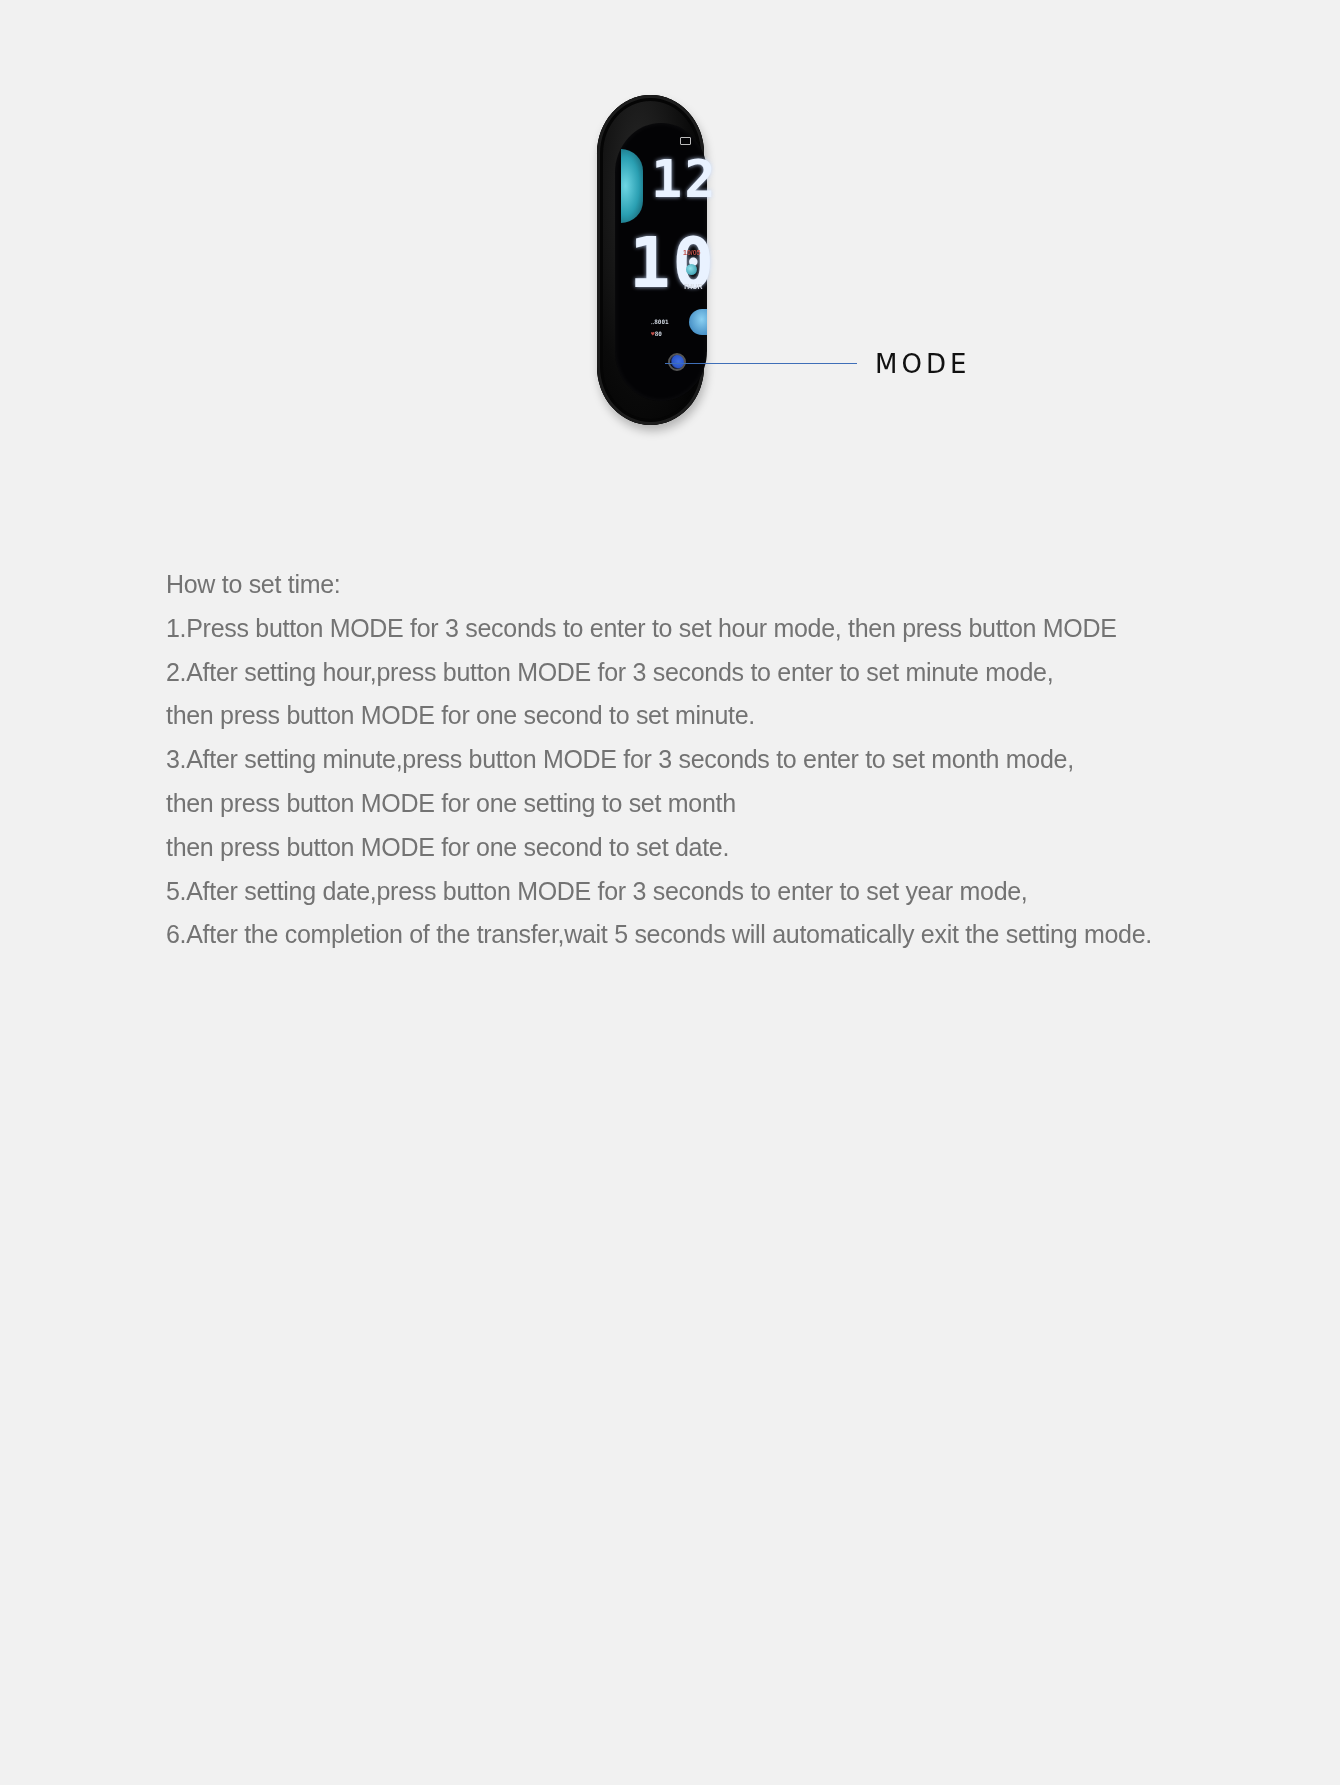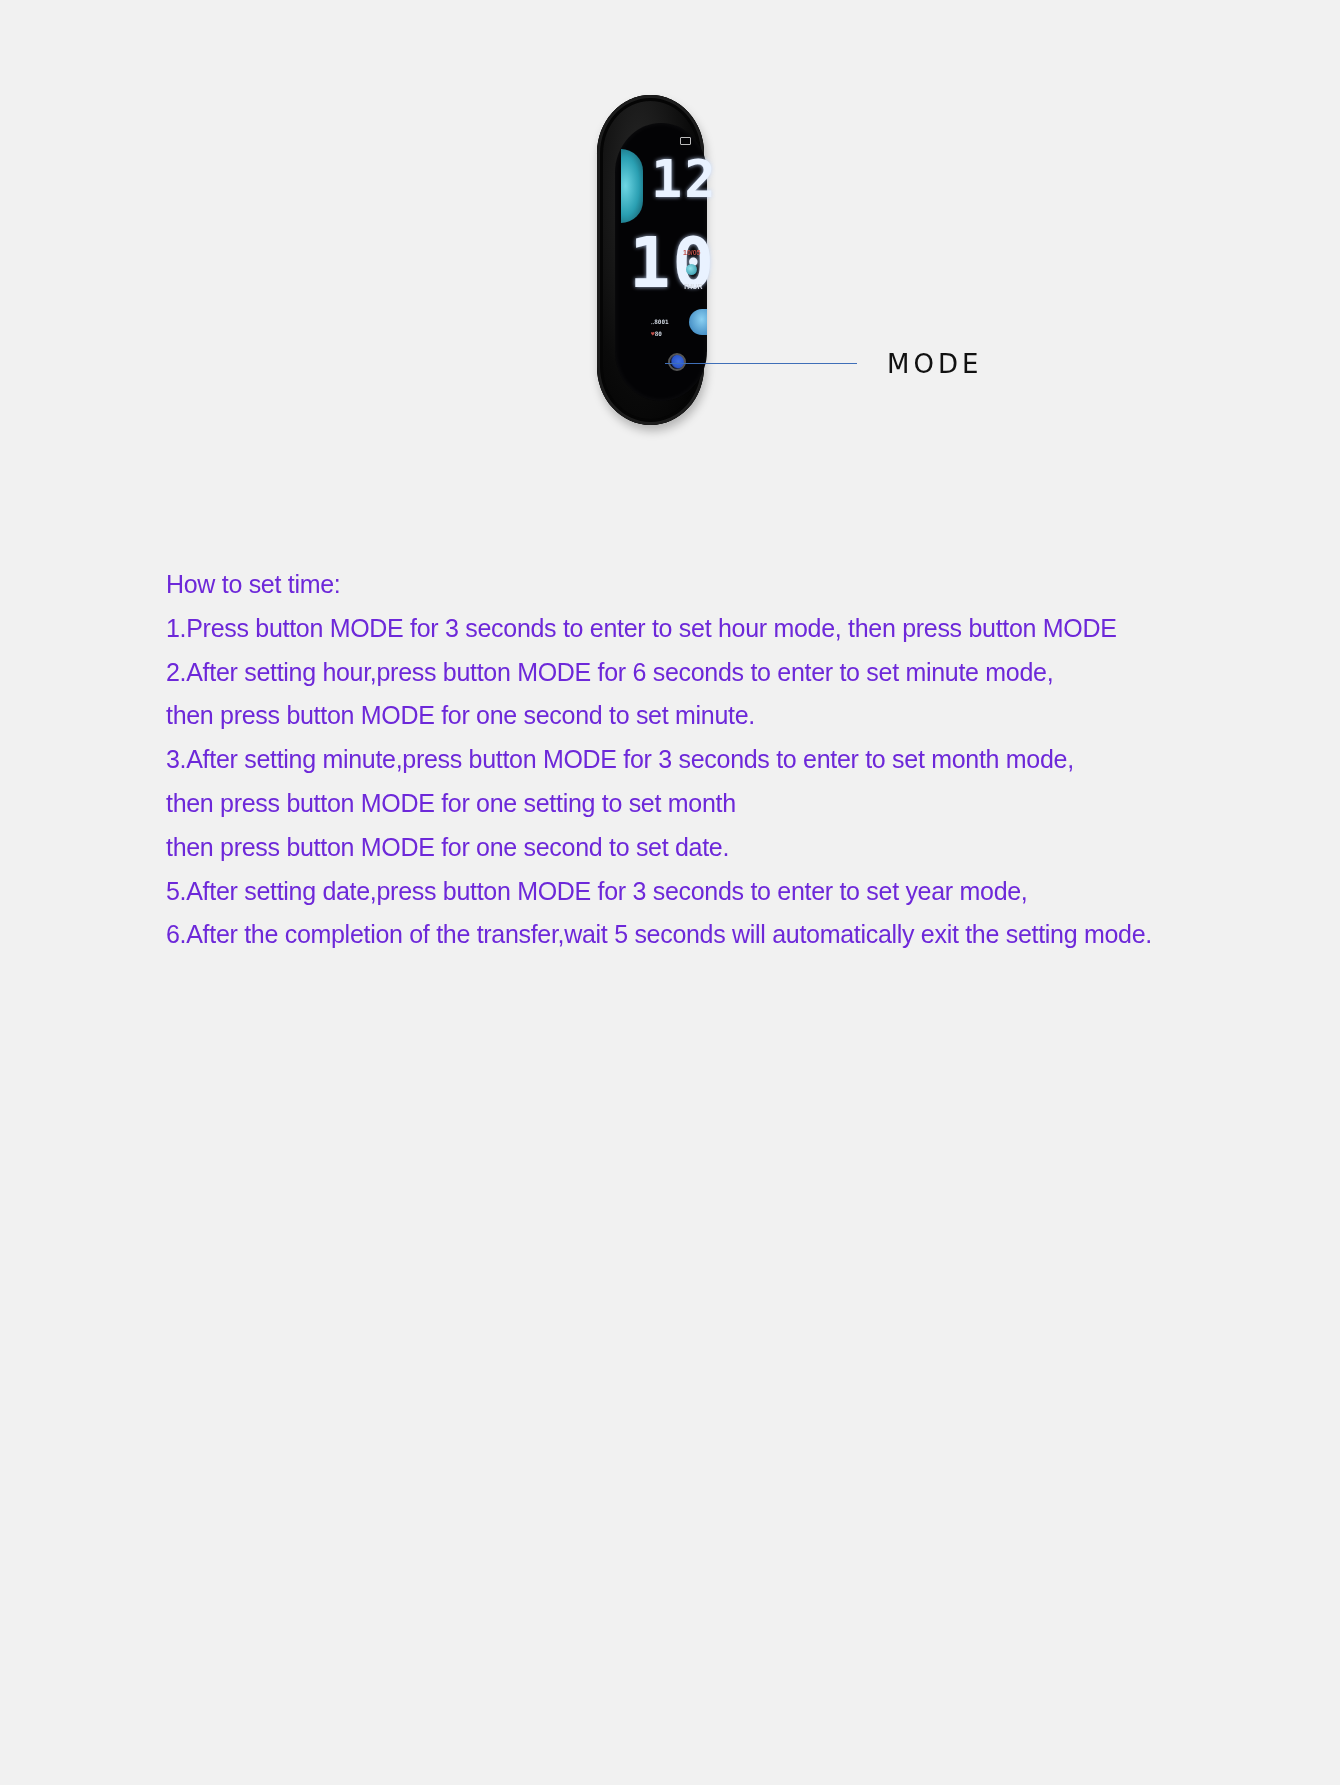--- a/index.html
+++ b/index.html
@@ -81,27 +81,26 @@
       cursor: pointer;
     }
     .callout-line {
       position: absolute; left: 665px; top: 363px;
       width: 192px; height: 1px; background: #3f6fb8;
     }
     .callout-label {
       position: absolute; left: 875px; top: 349px;
       font-size: 26px; letter-spacing: 4px; color: #111;
       font-family: "DejaVu Sans", sans-serif;
-      margin-left: 12px;
     }
     .instructions {
       position: absolute; left: 166px; top: 563px;
       width: 1120px;
       font-size: 25px; line-height: 43.8px;
-      color: #6d28d9;
+      color: #737373;
       font-family: "Liberation Sans", sans-serif;
       letter-spacing: -0.3px;
     }
     .instructions .line { white-space: pre; }
   </style>
 </head>
 <body>
 
 <div class="watch">
   <div class="screen">
@@ -118,20 +117,20 @@
     <div class="mode-button"></div>
   </div>
 </div>
 
 <div class="callout-line"></div>
 <div class="callout-label">MODE</div>
 
 <div class="instructions">
   <div class="line">How to set time:</div>
   <div class="line">1.Press button MODE for 3 seconds to enter to set hour mode, then press button MODE</div>
-  <div class="line">2.After setting hour,press button MODE for 6 seconds to enter to set minute mode,</div>
+  <div class="line">2.After setting hour,press button MODE for 3 seconds to enter to set minute mode,</div>
   <div class="line">then press button MODE for one second to set minute.</div>
   <div class="line">3.After setting minute,press button MODE for 3 seconds to enter to set month mode,</div>
   <div class="line">then press button MODE for one setting to set month</div>
   <div class="line">then press button MODE for one second to set date.</div>
   <div class="line">5.After setting date,press button MODE for 3 seconds to enter to set year mode,</div>
   <div class="line">6.After the completion of the transfer,wait 5 seconds will automatically exit the setting mode.</div>
 </div>
 
 </body></html>

